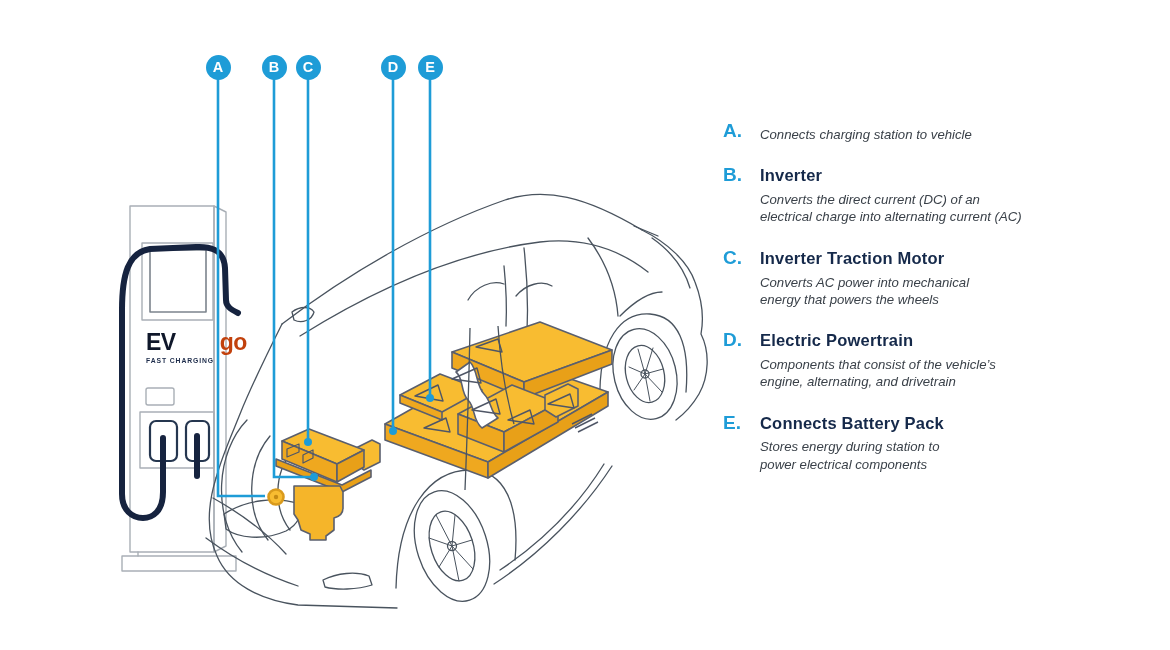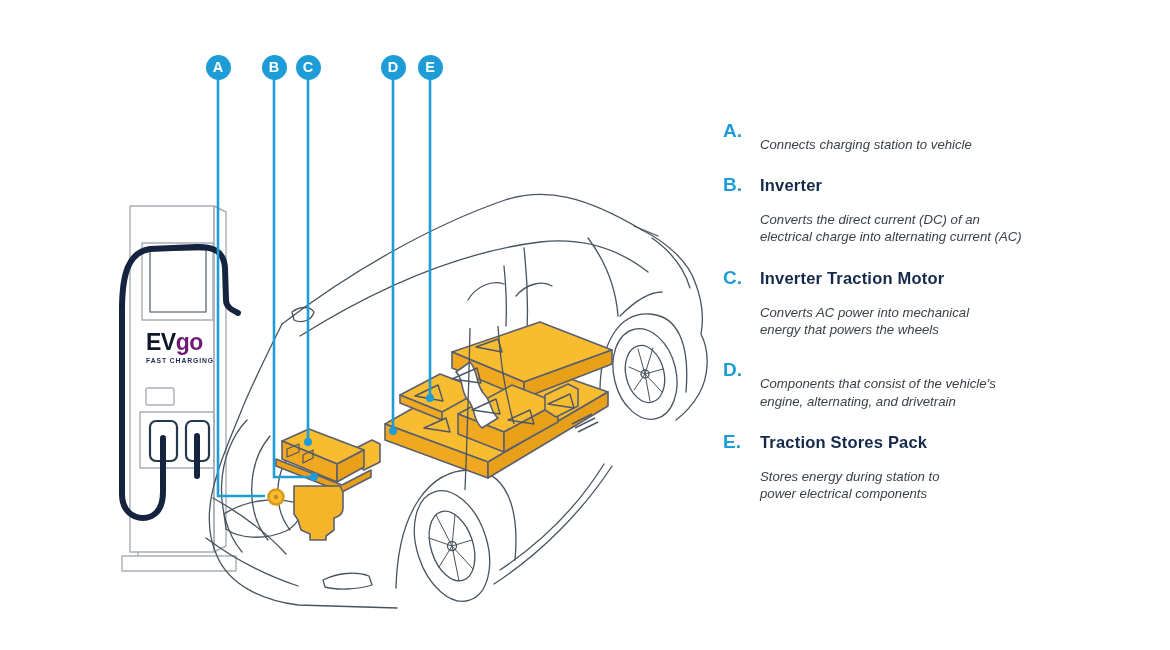--- a/index.html
+++ b/index.html
@@ -14,37 +14,37 @@
     position:absolute;width:25px;height:25px;border-radius:50%;
     background:#1E9CD7;color:#ffffff;font-weight:bold;font-size:14.5px;
     display:flex;align-items:center;justify-content:center;line-height:1;
     user-select:none;
   }
 
   
   .evgo{position:absolute;left:146px;top:331px;width:80px;}
   .evgo-word{font-size:23px;font-weight:bold;letter-spacing:-0.5px;line-height:1;}
   .evgo-word .ev{color:#0f172a;}
-  .evgo-word .go{color:#701a75;}
+  .evgo-word .go{color:#c2410c;margin-left:44px;}
   .evgo-tagline{font-size:6.8px;font-weight:bold;color:#1C2B4A;letter-spacing:0.9px;margin-top:3px;}
 
   
   .legend{
     position:absolute;left:723px;top:121px;width:345px;
     display:flex;flex-direction:column;gap:22px;
   }
   .entry{display:flex;align-items:flex-start;}
   .entry-letter{
     flex:0 0 37px;width:37px;font-size:19px;font-weight:bold;color:#1E9CD7;line-height:1.1;
   }
   .entry-title{
     font-size:16.5px;font-weight:bold;color:#15294A;letter-spacing:0.2px;line-height:1.25;
   }
   .entry-desc{
-    margin-top:15px;font-size:13.2px;font-style:italic;color:#3A4149;
+    margin-top:5px;font-size:13.2px;font-style:italic;color:#3A4149;
     line-height:1.32;white-space:pre-line;
   }
 </style>
 </head>
 <body>
 
 <div class="stage">
 
   <svg class="illustration" width="720" height="650" viewBox="0 0 720 650">
 
@@ -248,28 +248,29 @@
       <div class="entry-body">
         <div class="entry-title">Inverter Traction Motor</div>
         <div class="entry-desc">Converts AC power into mechanical
 energy that powers the wheels</div>
       </div>
     </div>
 
     <div class="entry">
       <div class="entry-letter">D.</div>
       <div class="entry-body">
+        <div class="entry-title">Electric Powertrain</div>
         <div class="entry-desc">Components that consist of the vehicle’s
 engine, alternating, and drivetrain</div>
       </div>
     </div>
 
     <div class="entry">
       <div class="entry-letter">E.</div>
       <div class="entry-body">
-        <div class="entry-title">Traction Stores Pack</div>
+        <div class="entry-title">Connects Battery Pack</div>
         <div class="entry-desc">Stores energy during station to
 power electrical components</div>
       </div>
     </div>
 
   </div>
 </div>
 
 </body></html>

